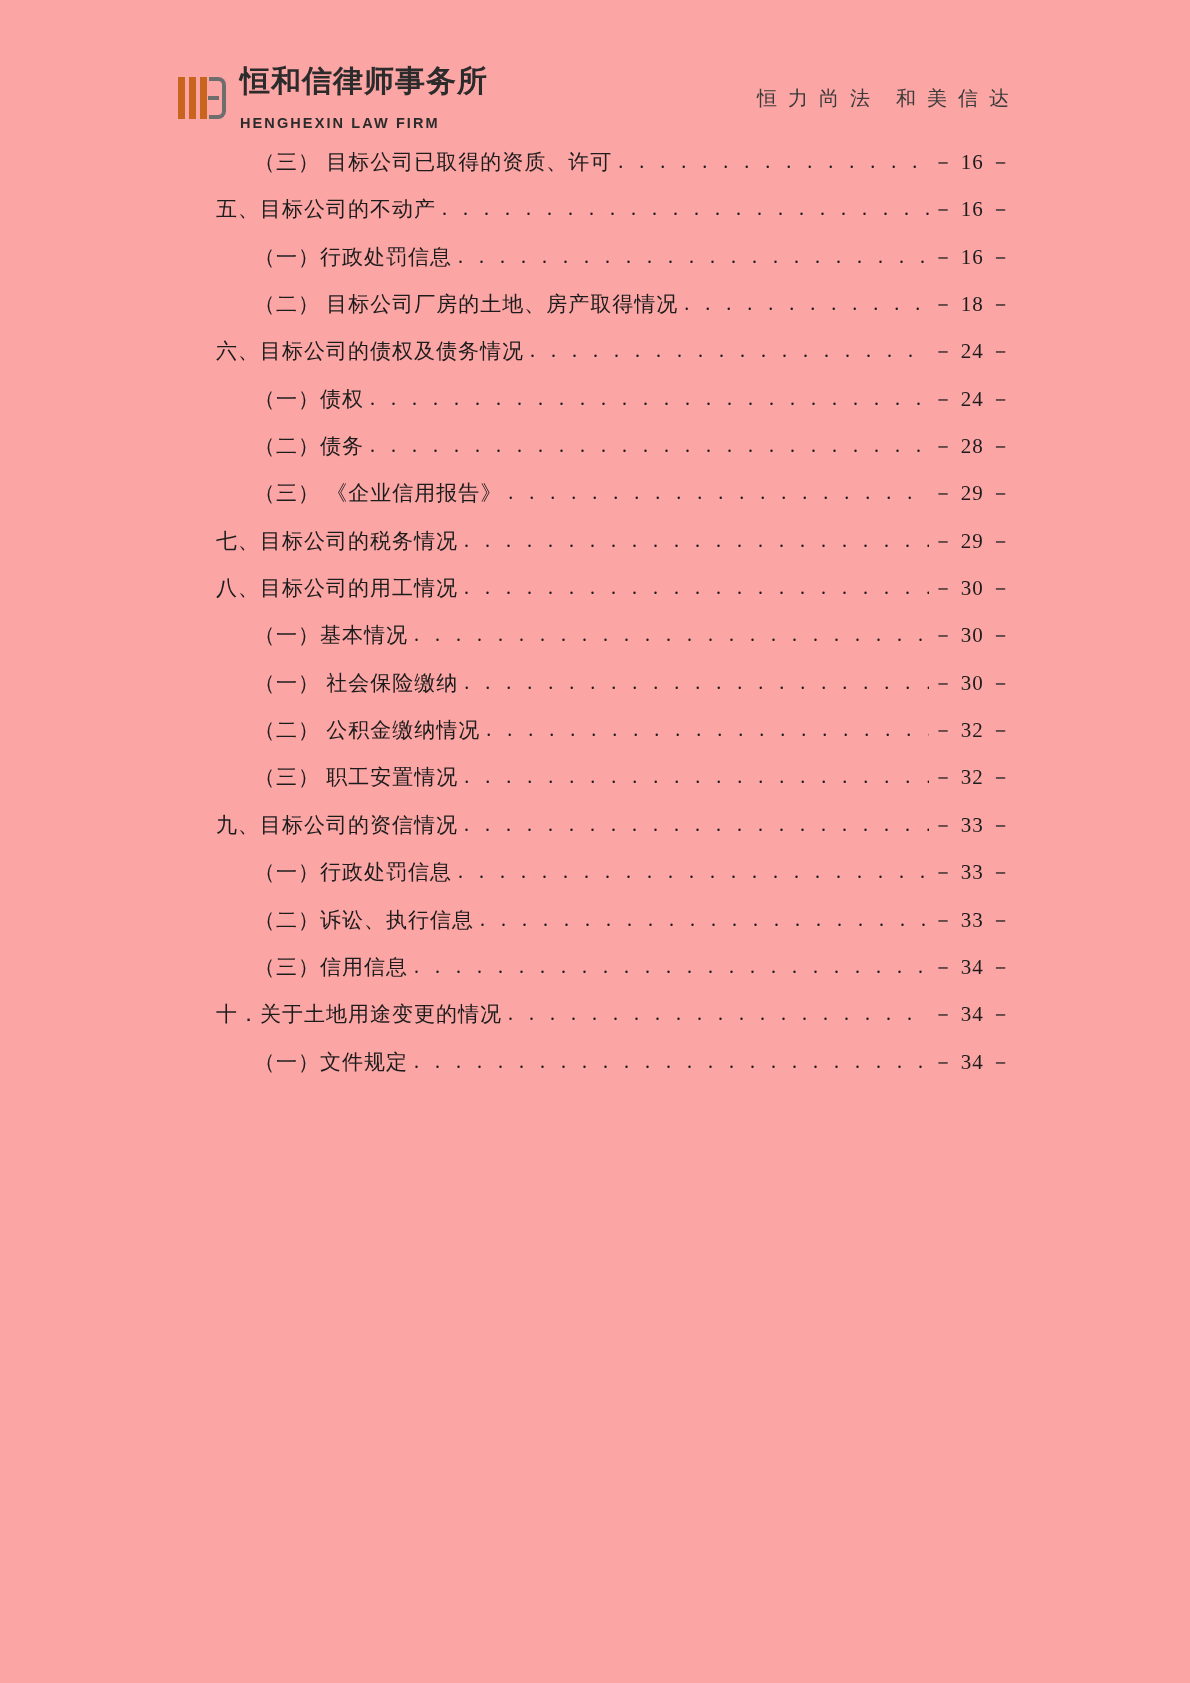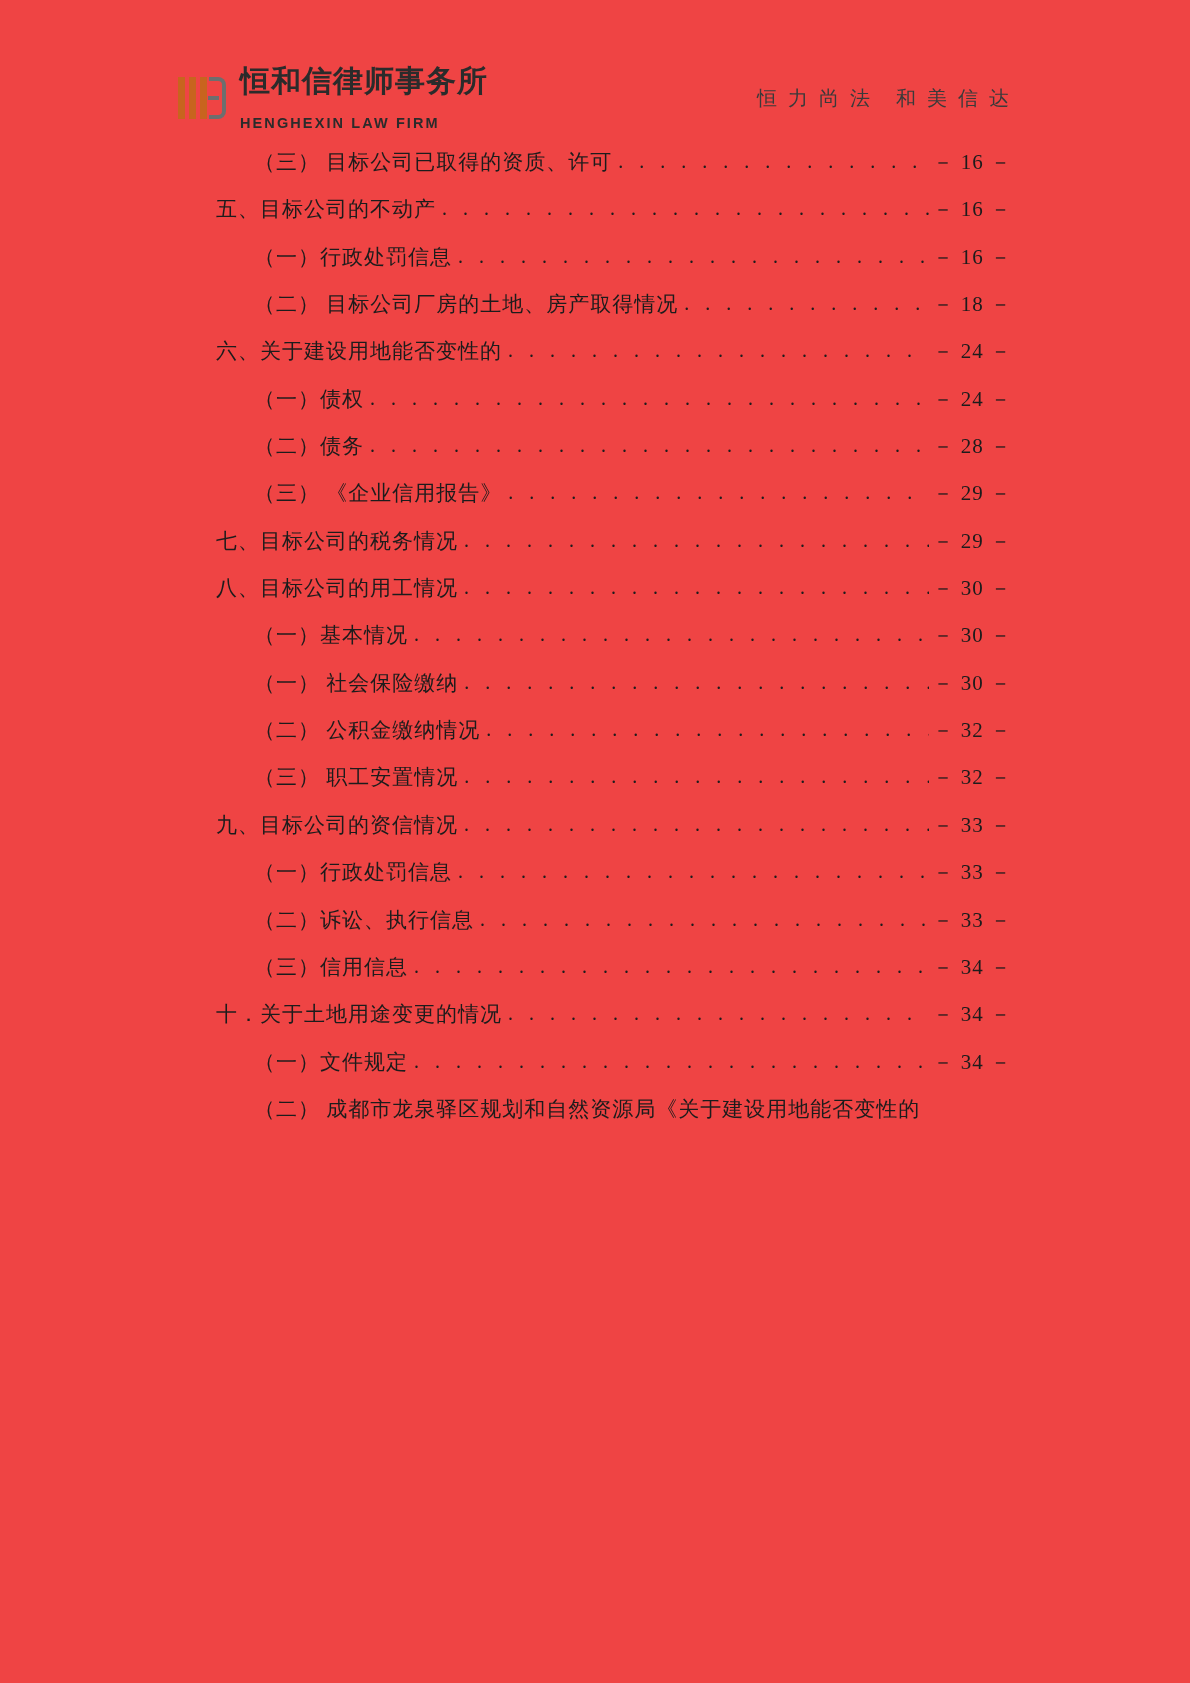--- a/index.html
+++ b/index.html
@@ -5,21 +5,21 @@
   html, body {
     margin: 0;
     padding: 0;
     background: #ffffff;
   }
   .page {
     position: relative;
     width: 1190px;
     height: 1683px;
     margin: 0 auto;
-    background: #ef4444;
+    background: #fca5a5;
     font-family: "Liberation Serif", "DejaVu Serif", serif;
     color: #1a1a1a;
     box-sizing: border-box;
     overflow: hidden;
   }
 
   
   .header {
     position: absolute;
     top: 68px;
@@ -182,21 +182,21 @@
         <span class="label">（一）行政处罚信息</span>
         <span class="leader">. . . . . . . . . . . . . . . . . . . . . . . . . . . . . . . . . . . . . . . . . . . . . . . . . . . . . . . . . . . . . . . . . . . . . . . . . . . . . . . </span>
         <span class="pageno">－ 16 －</span>
       </div>
       <div class="toc-row lvl2">
         <span class="label">（二） 目标公司厂房的土地、房产取得情况</span>
         <span class="leader">. . . . . . . . . . . . . . . . . . . . . . . . . . . . . . . . . . . . . . . . . . . . . . . . . . . . . . . . . . . . . . . . . . . . . . . . . . . . . . . </span>
         <span class="pageno">－ 18 －</span>
       </div>
       <div class="toc-row lvl1">
-        <span class="label">六、关于建设用地能否变性的</span>
+        <span class="label">六、目标公司的债权及债务情况</span>
         <span class="leader">. . . . . . . . . . . . . . . . . . . . . . . . . . . . . . . . . . . . . . . . . . . . . . . . . . . . . . . . . . . . . . . . . . . . . . . . . . . . . . . </span>
         <span class="pageno">－ 24 －</span>
       </div>
       <div class="toc-row lvl2">
         <span class="label">（一）债权</span>
         <span class="leader">. . . . . . . . . . . . . . . . . . . . . . . . . . . . . . . . . . . . . . . . . . . . . . . . . . . . . . . . . . . . . . . . . . . . . . . . . . . . . . . </span>
         <span class="pageno">－ 24 －</span>
       </div>
       <div class="toc-row lvl2">
         <span class="label">（二）债务</span>
@@ -261,16 +261,15 @@
       <div class="toc-row lvl1">
         <span class="label">十．关于土地用途变更的情况</span>
         <span class="leader">. . . . . . . . . . . . . . . . . . . . . . . . . . . . . . . . . . . . . . . . . . . . . . . . . . . . . . . . . . . . . . . . . . . . . . . . . . . . . . . </span>
         <span class="pageno">－ 34 －</span>
       </div>
       <div class="toc-row lvl2">
         <span class="label">（一）文件规定</span>
         <span class="leader">. . . . . . . . . . . . . . . . . . . . . . . . . . . . . . . . . . . . . . . . . . . . . . . . . . . . . . . . . . . . . . . . . . . . . . . . . . . . . . . </span>
         <span class="pageno">－ 34 －</span>
       </div>
-      <div class="toc-row lvl2 wrap nopage"><span class="label">（二） 成都市龙泉驿区规划和自然资源局《关于建设用地能否变性的</span></div>
     </div>
 
 </div>
 
 </body></html>

